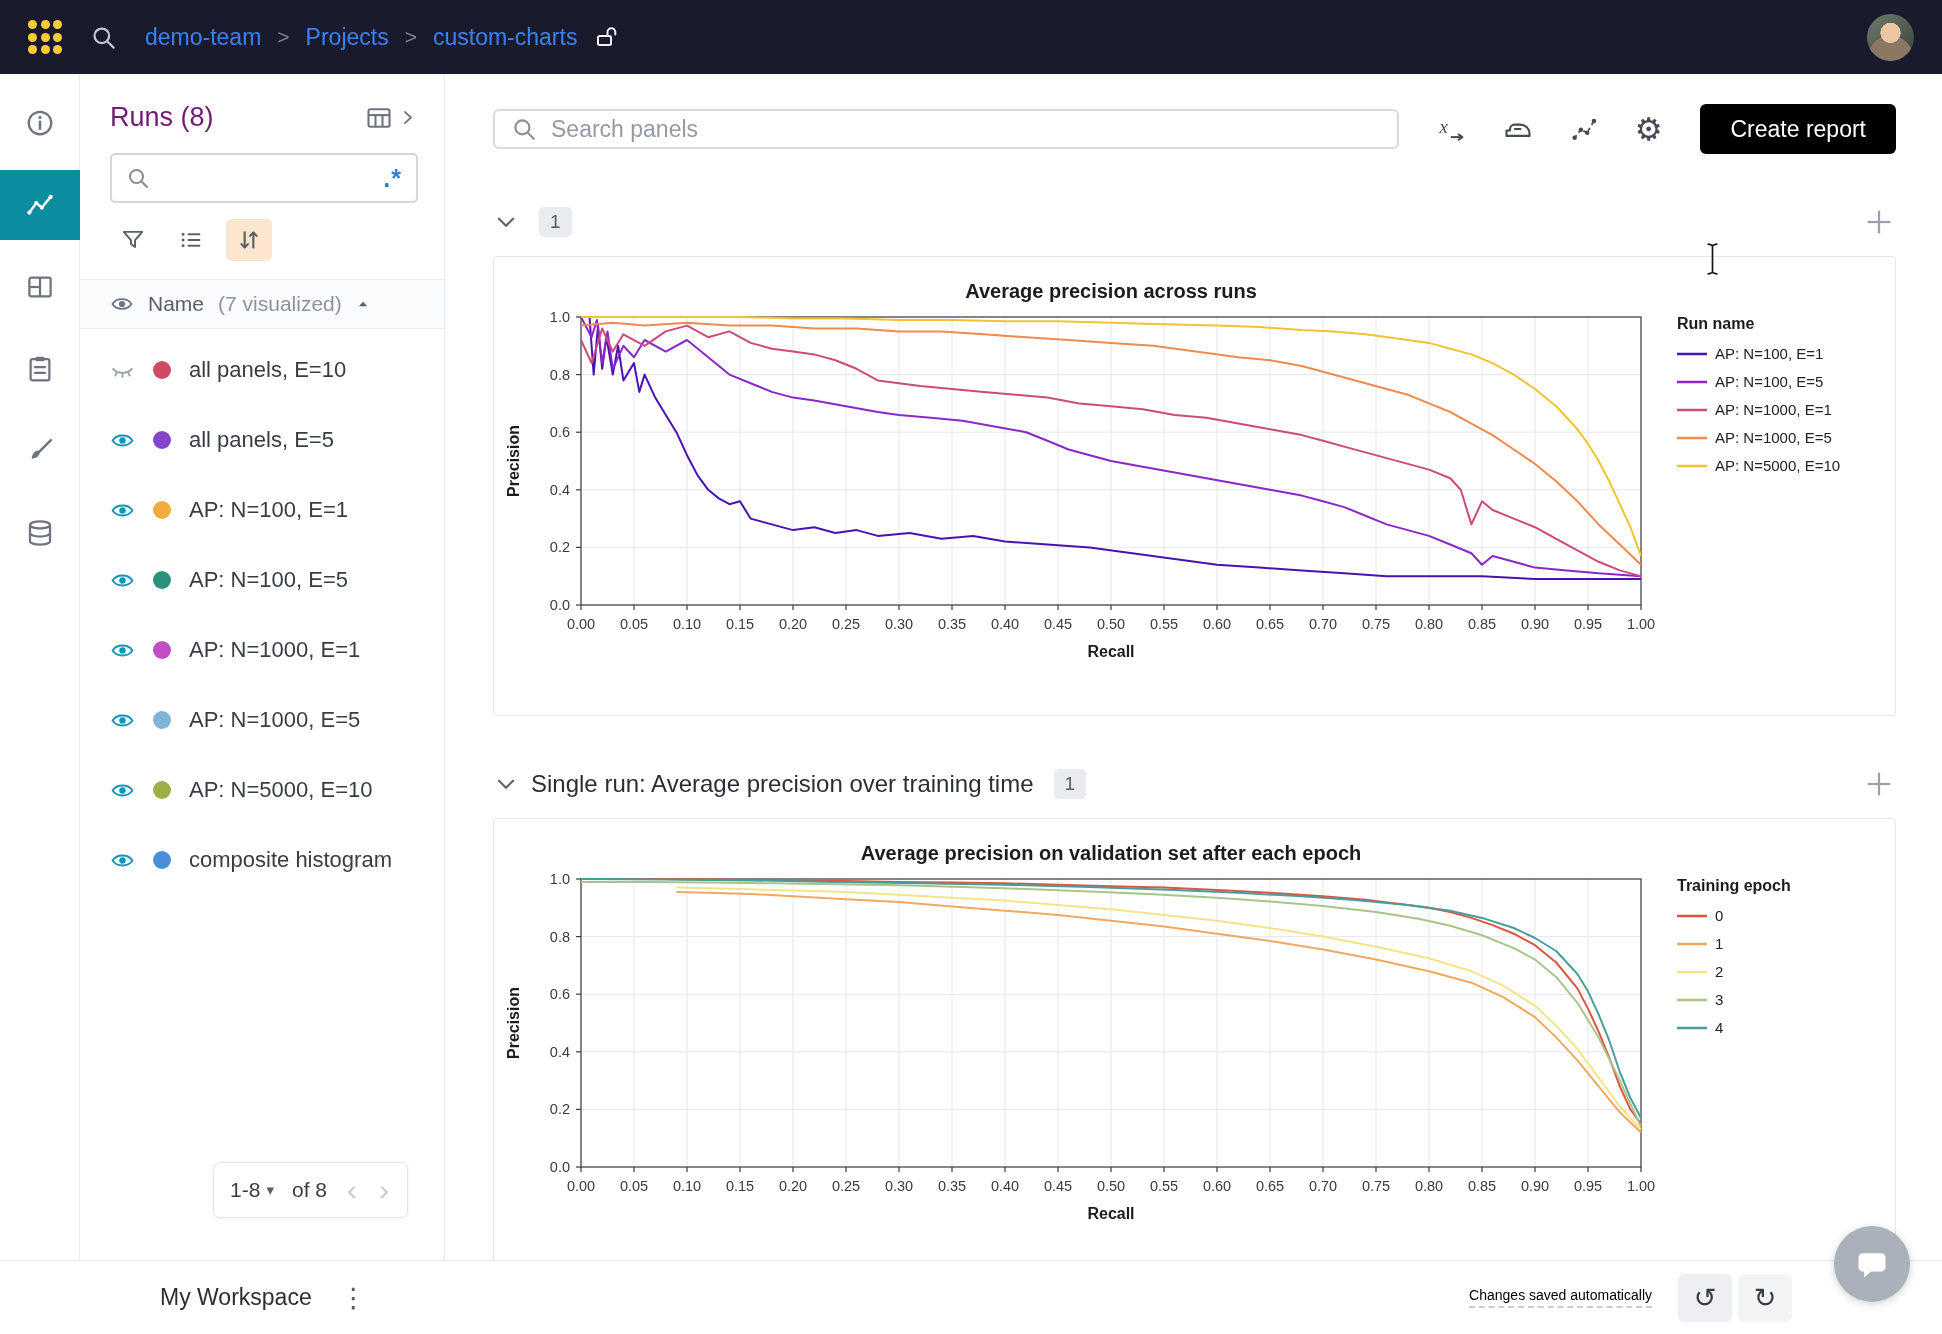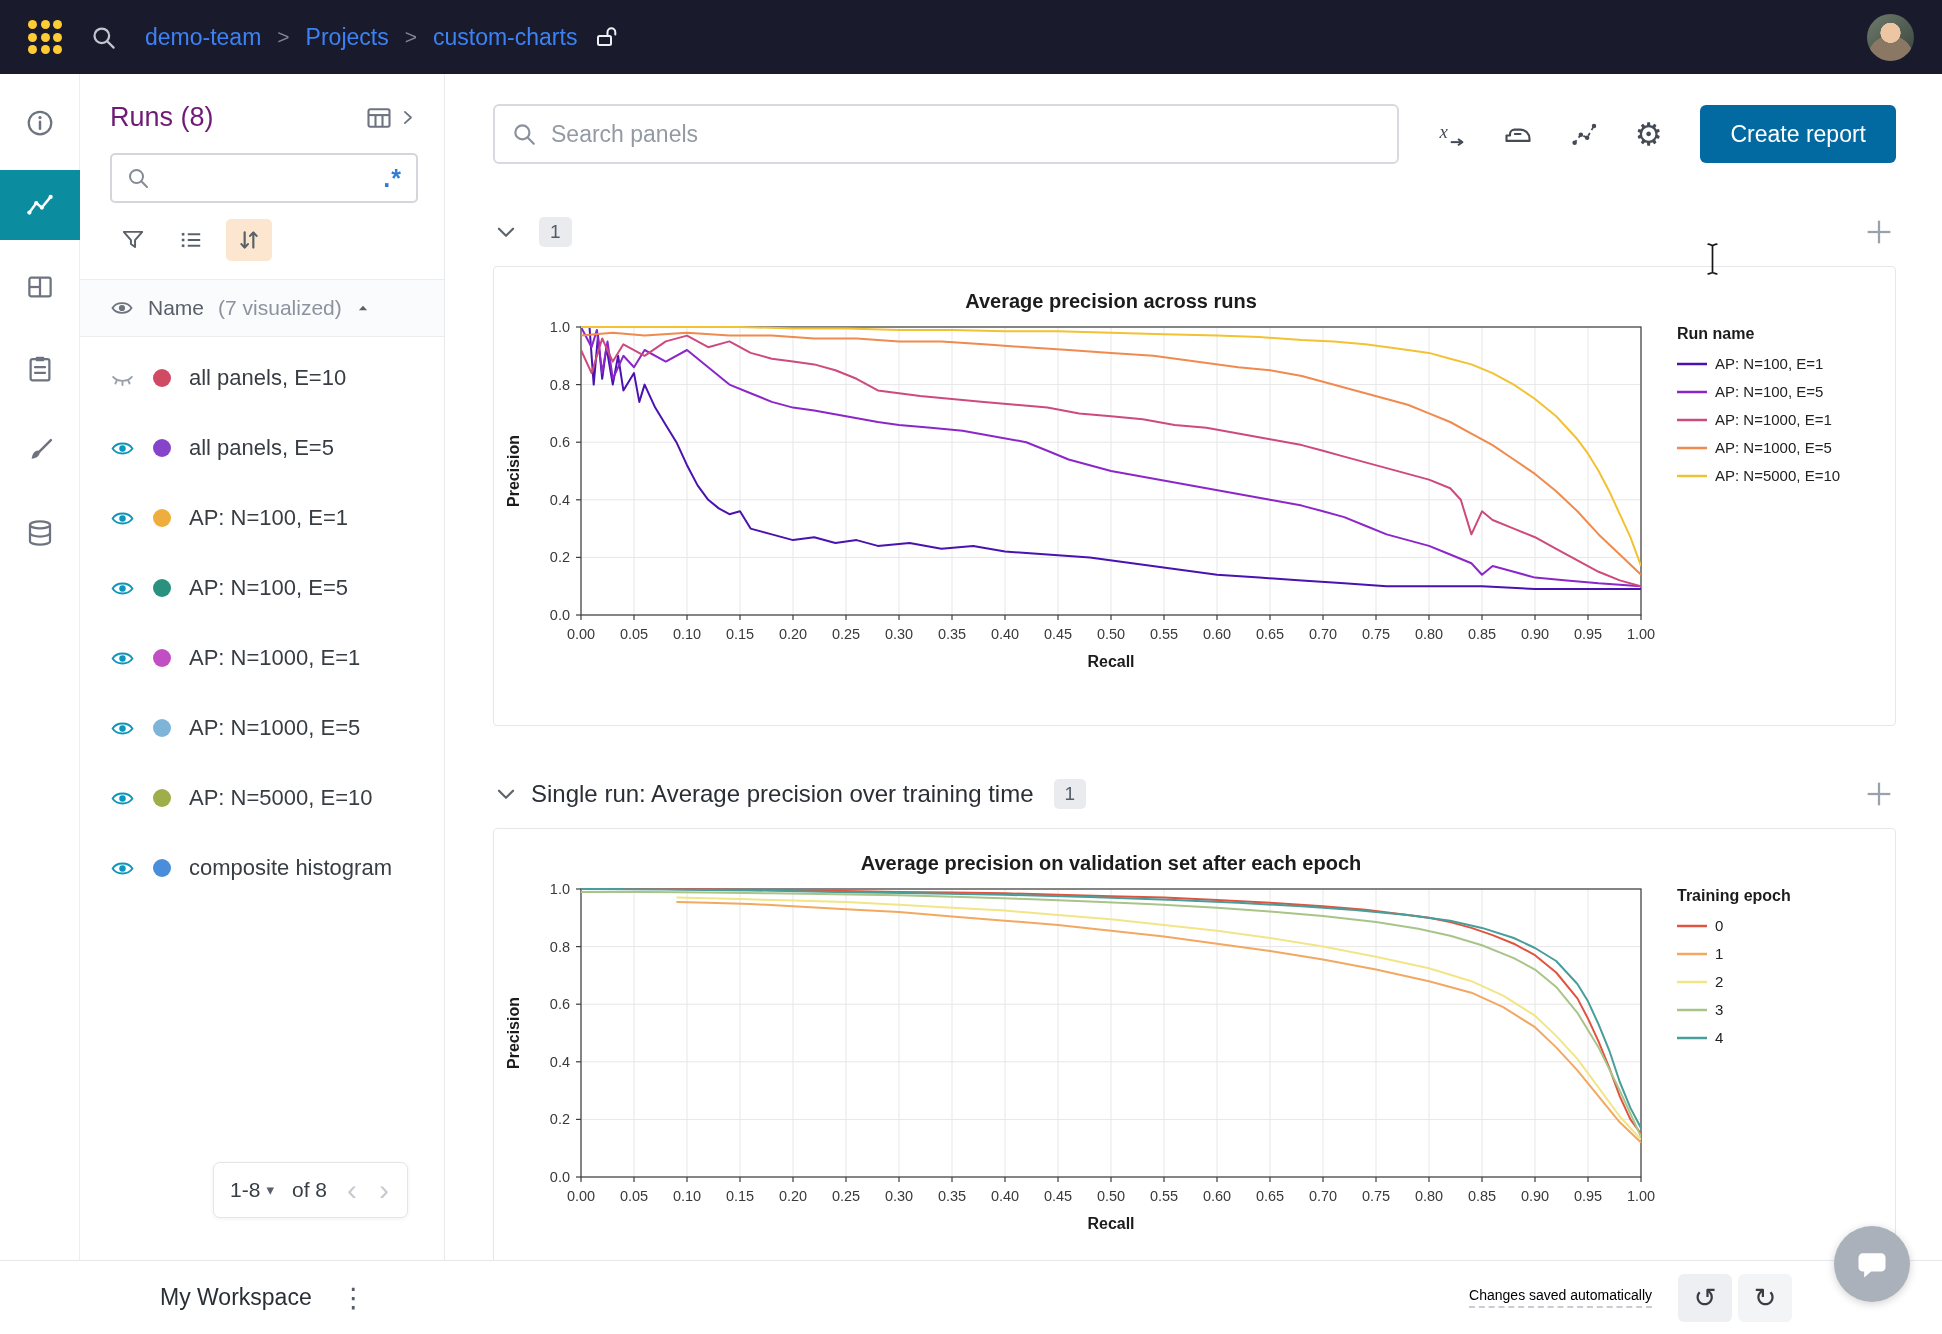--- a/index.html
+++ b/index.html
@@ -36,44 +36,44 @@
 .sb-title{font-size:27px;color:#701a75}
 .sb-head-icons{margin-left:auto;display:flex;align-items:center;gap:4px;color:#6e747f}
 .sb-search{margin:4px 26px 0 30px;border:2px solid #d3d6db;border-radius:5px;height:50px;display:flex;align-items:center;padding:0 14px;gap:10px;color:#858b96}
 .sb-search svg{width:24px;height:24px}
 .sb-search input{border:0;outline:0;flex:1;font-size:22px;font-family:inherit;color:#30353c;min-width:0;background:transparent}
 .regex{color:#2f7fd0;font-size:25px;font-weight:bold;letter-spacing:1px;cursor:pointer}
 .sb-tools{display:flex;gap:12px;margin:16px 30px 18px}
 .tool-btn{width:46px;height:42px;border-radius:5px;display:flex;align-items:center;justify-content:center;color:#586068;cursor:pointer;background:#fff;border:0}
 .tool-btn svg{width:26px;height:26px}
 .tool-btn.active{background:#fce6cf}
-.sb-name-row{border-top:1px solid #eceded;border-bottom:1px solid #eceded;background:#fafbfc;height:58px;display:flex;align-items:center;gap:14px;padding:0 30px;font-size:21px;color:#596069;cursor:pointer}
+.sb-name-row{border-top:1px solid #eceded;border-bottom:1px solid #eceded;background:#fafbfc;height:50px;display:flex;align-items:center;gap:14px;padding:0 30px;font-size:21px;color:#596069;cursor:pointer}
 .sb-name-row .muted{color:#8d939e}
 .run-list{padding-top:6px}
 .run-row{height:70px;display:flex;align-items:center;gap:18px;padding:0 30px;cursor:pointer}
 .eye{width:25px;height:25px;color:#1095bb;flex:0 0 25px;cursor:pointer}
 .eye.off{color:#98a0aa}
 .dot{width:18px;height:18px;border-radius:50%;flex:0 0 18px}
 .run-name{font-size:22px;color:#383d44;white-space:nowrap}
 .pagination{position:absolute;right:36px;bottom:42px;background:#fff;border:1px solid #e3e5e9;border-radius:7px;box-shadow:0 1px 4px rgba(0,0,0,.06);height:56px;display:flex;align-items:center;gap:18px;padding:0 16px;font-size:21px;color:#383d44}
 .pg-range{display:flex;align-items:center;gap:6px;cursor:pointer}
 .pg-caret{font-size:15px;color:#596069}
 .pg-btn{border:0;background:none;font-size:30px;color:#c6cad0;cursor:pointer;line-height:1;padding:0 2px;font-family:inherit}
 
 
 .main{flex:1;padding:30px 46px 0 48px;overflow:hidden;position:relative;background:#fff}
 .toolbar{display:flex;align-items:center;gap:24px}
-.panel-search{flex:1;height:60px;border:2px solid #d7dade;border-radius:6px;display:flex;align-items:center;gap:14px;padding:0 16px;color:#8a919c}
+.panel-search{flex:1;height:40px;border:2px solid #d7dade;border-radius:6px;display:flex;align-items:center;gap:14px;padding:0 16px;color:#8a919c}
 .panel-search svg{width:26px;height:26px}
 .panel-search input{flex:1;border:0;outline:0;font-size:23px;font-family:inherit;color:#30353c;background:transparent}
 .panel-search input::placeholder{color:#939aa5}
 .tb-icons{display:flex;align-items:center;gap:36px;color:#454b54;padding:0 14px}
 .tb-icons svg{width:30px;height:30px;cursor:pointer}
 .gear{font-size:31px;line-height:1;cursor:pointer;color:#454b54;font-family:"DejaVu Sans",sans-serif}
-.create-btn{height:58px;background:#0369a1;border:0;border-radius:6px;color:#fff;font-size:23px;font-family:inherit;padding:0 30px;cursor:pointer}
+.create-btn{height:50px;background:#000000;border:0;border-radius:6px;color:#fff;font-size:23px;font-family:inherit;padding:0 30px;cursor:pointer}
 .section-head{display:flex;align-items:center;gap:12px;margin-top:46px;height:44px}
 .chev{width:26px;height:26px;color:#5c636d;cursor:pointer}
 .sec-title{font-size:24px;color:#2a2f36}
 .badge{background:#e9ebee;border-radius:5px;color:#555c66;font-size:19px;padding:4px 11px;margin-left:8px}
 .plus{margin-left:auto;width:34px;height:34px;color:#9aa1ab;cursor:pointer}
 .panel-card{border:1px solid #e5e7ea;border-radius:4px;margin-top:12px;height:460px;padding-top:14px;display:flex;justify-content:center;background:#fff;cursor:pointer}
 .cursor{position:absolute;left:1259px;top:168px;width:17px;height:34px;color:#15171a}
 
 
 .bottombar{height:74px;border-top:1px solid #e7e8ea;display:flex;align-items:center;padding:0 150px 0 160px;background:#fff}

